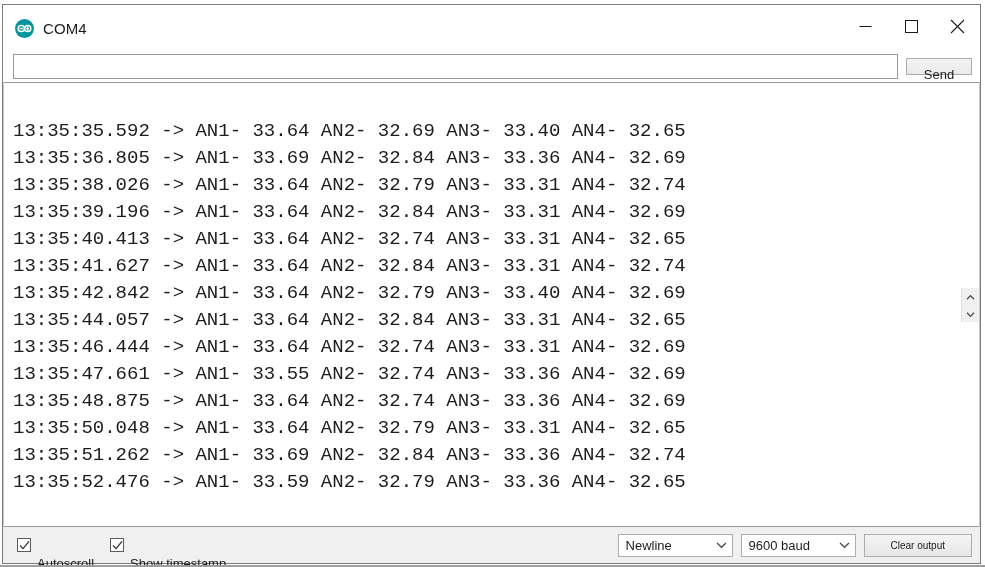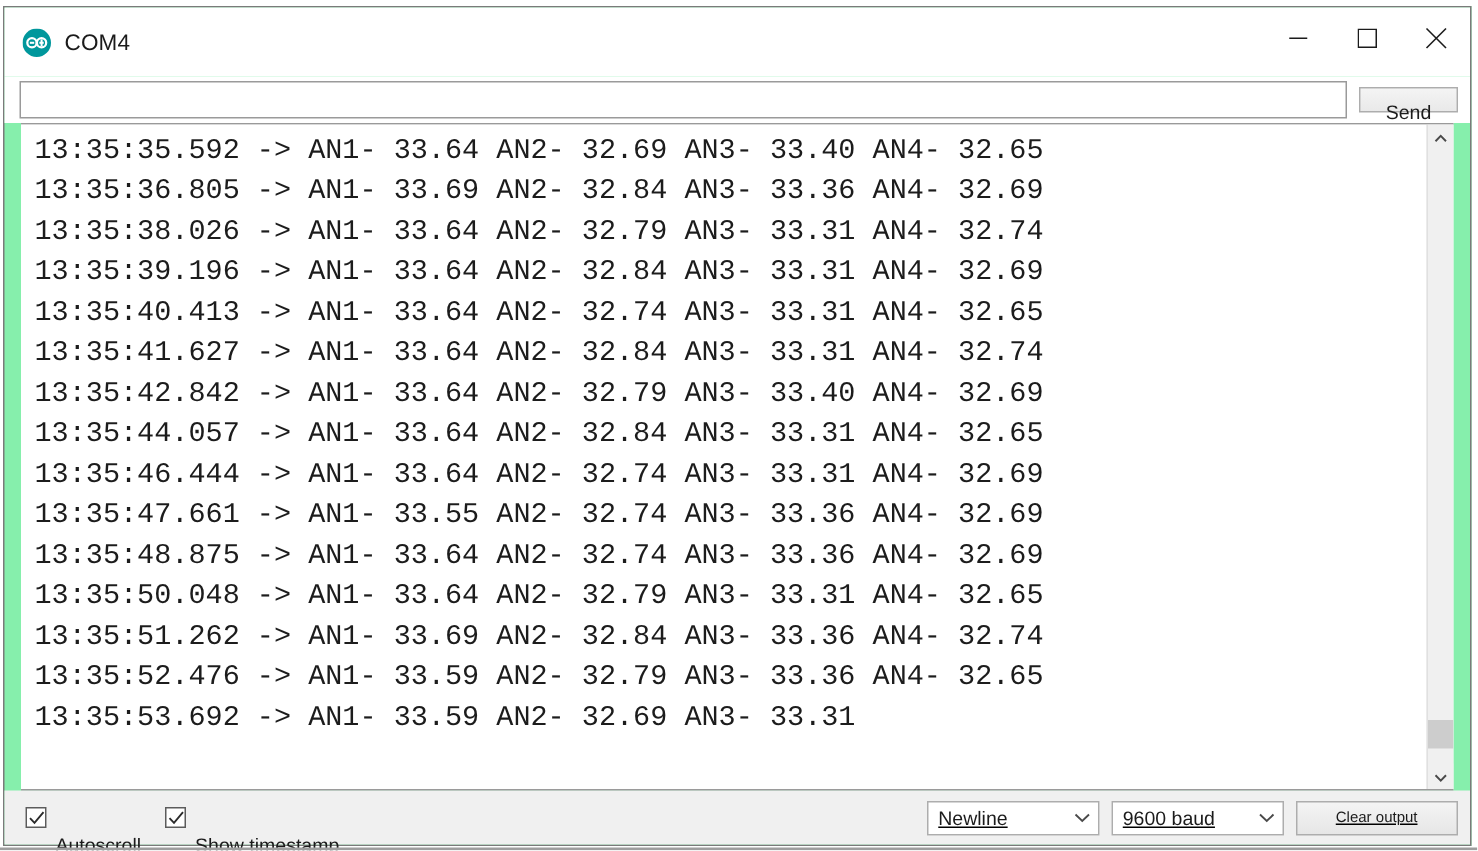--- a/index.html
+++ b/index.html
@@ -117,21 +117,22 @@
 
   
   .console-wrap {
     flex: 1 1 auto;
     position: relative;
     display: flex;
     border-top: 1px solid #9a9a9a;
     border-bottom: 1px solid #9a9a9a;
     background: #ffffff;
     overflow: hidden;
-    margin: 0 11px;
+    margin: 0 1px;
+    align-items: center;
   }
   .console {
     flex: 1 1 auto;
     overflow: hidden;
     padding: 4px 0 0 9px;
     box-sizing: border-box;
     background: #ffffff;
   }
   .console .line {
     font-family: "Liberation Mono", "DejaVu Sans Mono", monospace;
@@ -214,21 +215,20 @@
     font-size: 13px;
     color: #1b1b1b;
     white-space: nowrap;
     margin-top: 37px;
   }
   .status-right {
     margin-left: auto;
     display: flex;
     align-items: flex-end;
     gap: 8px;
-    text-decoration: underline;
   }
   .combo {
     position: relative;
     height: 23px;
     box-sizing: border-box;
     border: 1px solid #adadad;
     background: #ffffff;
     display: flex;
     align-items: center;
     padding: 0 0 0 7px;
@@ -347,21 +347,20 @@
           <div class="line">13:35:40.413 -&gt; AN1- 33.64 AN2- 32.74 AN3- 33.31 AN4- 32.65</div>
           <div class="line">13:35:41.627 -&gt; AN1- 33.64 AN2- 32.84 AN3- 33.31 AN4- 32.74</div>
           <div class="line">13:35:42.842 -&gt; AN1- 33.64 AN2- 32.79 AN3- 33.40 AN4- 32.69</div>
           <div class="line">13:35:44.057 -&gt; AN1- 33.64 AN2- 32.84 AN3- 33.31 AN4- 32.65</div>
           <div class="line">13:35:46.444 -&gt; AN1- 33.64 AN2- 32.74 AN3- 33.31 AN4- 32.69</div>
           <div class="line">13:35:47.661 -&gt; AN1- 33.55 AN2- 32.74 AN3- 33.36 AN4- 32.69</div>
           <div class="line">13:35:48.875 -&gt; AN1- 33.64 AN2- 32.74 AN3- 33.36 AN4- 32.69</div>
           <div class="line">13:35:50.048 -&gt; AN1- 33.64 AN2- 32.79 AN3- 33.31 AN4- 32.65</div>
           <div class="line">13:35:51.262 -&gt; AN1- 33.69 AN2- 32.84 AN3- 33.36 AN4- 32.74</div>
           <div class="line">13:35:52.476 -&gt; AN1- 33.59 AN2- 32.79 AN3- 33.36 AN4- 32.65</div>
-          <div class="line">13:35:53.692 -&gt; AN1- 33.59 AN2- 32.69 AN3- 33.31</div>
         </div>
 
       <div class="vscroll">
         <div class="scroll-arrow">
           <span>
             <svg width="9" height="7" viewBox="0 0 9 7">
               <polyline points="1,5.2 4.5,1.6 8,5.2" fill="none" stroke="#4a4a4a" stroke-width="1.3"></polyline>
             </svg>
           </span>
         </div>

